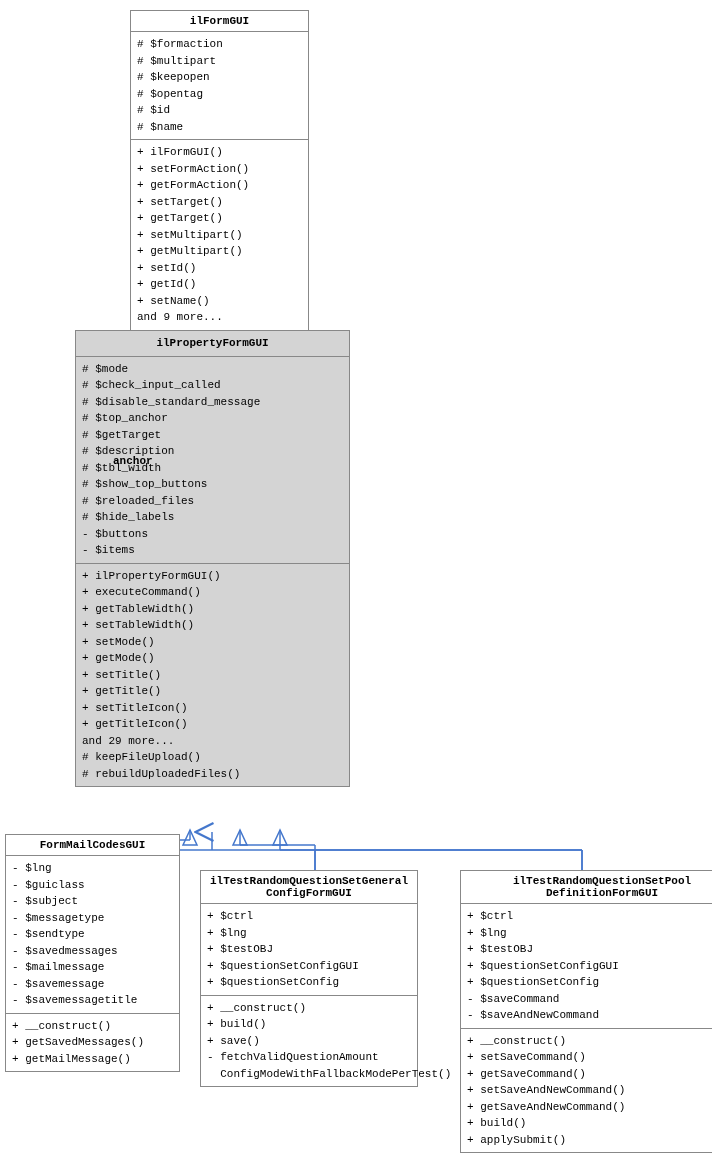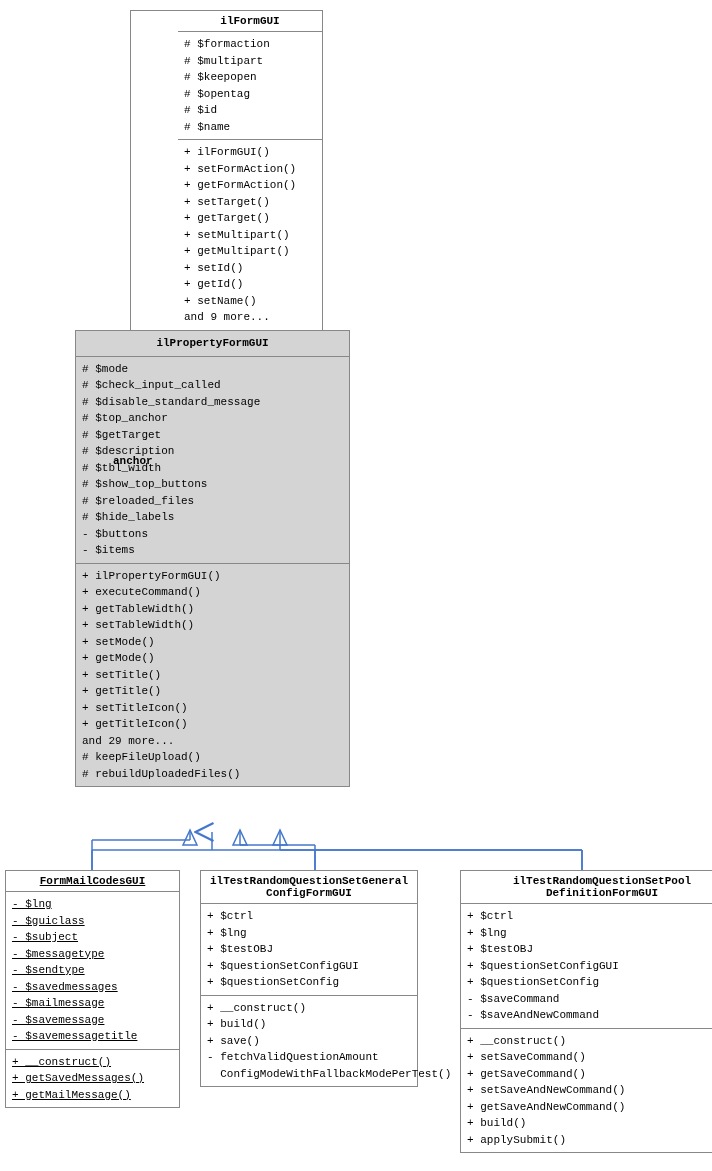--- a/index.html
+++ b/index.html
@@ -111,21 +111,21 @@
     <line x1="315" y1="870" x2="315" y2="850" stroke="#4477cc" stroke-width="1.5"></line>
 
     <line x1="582" y1="870" x2="582" y2="850" stroke="#4477cc" stroke-width="1.5"></line>
 
     <line x1="92" y1="850" x2="582" y2="850" stroke="#4477cc" stroke-width="1.5"></line>
 
     <line x1="212" y1="850" x2="212" y2="832" stroke="#4477cc" stroke-width="1.5" marker-end="url(#tri-up-blue)"></line>
 
   </svg>
 
-  <div class="uml-box" style="left:130px; top:10px; width:193px;padding-left:47px;">
+  <div class="uml-box" style="left:130px; top:10px; width:179px;">
     <div class="uml-header">
       <span>ilFormGUI</span>
     </div>
     <div class="uml-section">
       <div># $formaction</div>
       <div># $multipart</div>
       <div># $keepopen</div>
       <div># $opentag</div>
       <div># $id</div>
       <div># $name</div>
@@ -177,21 +177,21 @@
       <div>and 29 more...</div>
       <div># keepFileUpload()</div>
       <div># rebuildUploadedFiles()</div>
     </div>
   </div>
 
   <div style="position:absolute; left:113px; top:455px;font-weight:bold;">
     <span>anchor</span>
   </div>
 
-  <div class="uml-box" style="left:5px; top:870px; width:175px;text-decoration:underline;">
+  <div class="uml-box" style="left:5px; top:834px; width:175px;">
     <div class="uml-header">
       FormMailCodesGUI
     </div>
     <div class="uml-section">
       <div>- $lng</div>
       <div>- $guiclass</div>
       <div>- $subject</div>
       <div>- $messagetype</div>
       <div>- $sendtype</div>
       <div>- $savedmessages</div>

